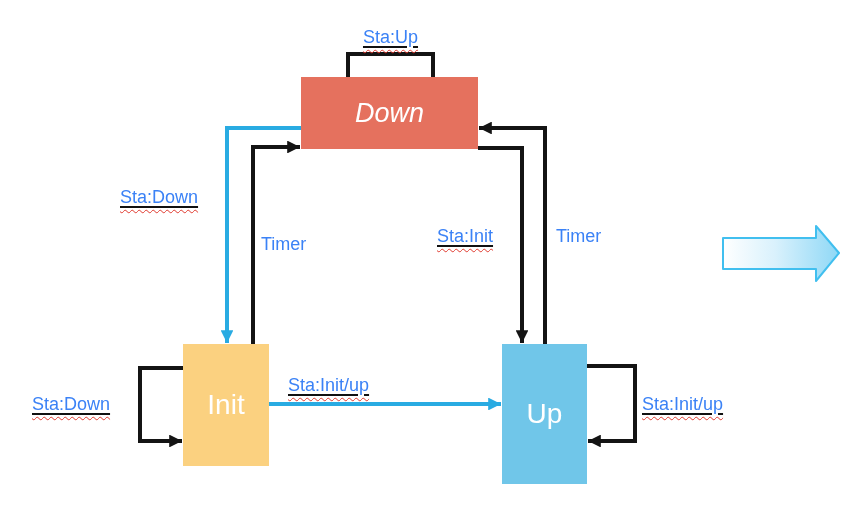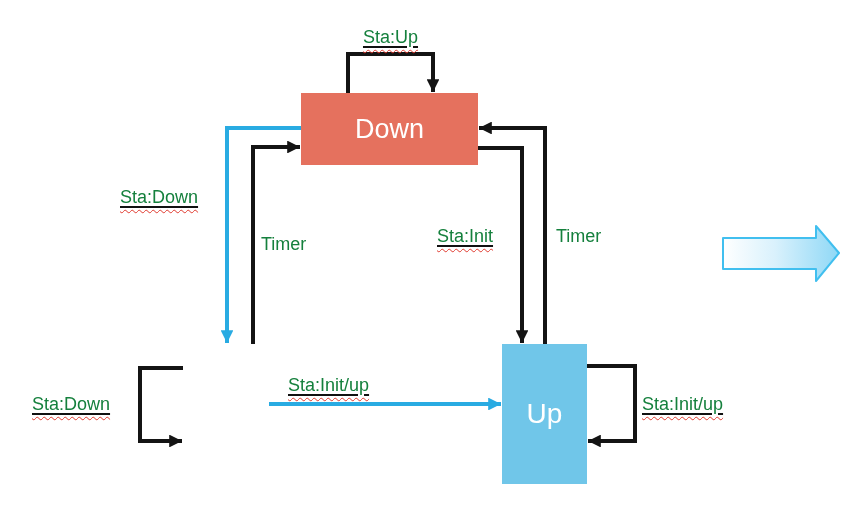--- a/index.html
+++ b/index.html
@@ -5,25 +5,25 @@
   html,body{margin:0;padding:0;background:#fff;}
   .canvas{
     position:relative;width:844px;height:516px;background:#fff;overflow:hidden;
     font-family:"Liberation Sans","DejaVu Sans",sans-serif;color:#111;
   }
   .edges{position:absolute;left:0;top:0;width:844px;height:516px;}
   .node{
     position:absolute;display:flex;align-items:center;justify-content:center;
     color:#fff;
   }
-  .node-down{left:301px;top:93px;width:177px;height:72px;background:var(--down-box,#E5715E);font-size:27px;}
+  .node-down{left:301px;top:77px;width:177px;height:72px;background:var(--down-box,#E5715E);font-size:27px;font-style:italic;}
   .node-init{left:183px;top:344px;width:86px;height:122px;background:var(--init-box,#FBD180);font-size:28px;}
   .node-up{left:502px;top:344px;width:85px;height:140px;background:var(--up-box,#70C6E9);font-size:28px;}
   .edge-label{
-    position:absolute;font-size:18px;line-height:1.2;color:#15803d;white-space:nowrap;
+    position:absolute;font-size:18px;line-height:1.2;color:#3b82f6;white-space:nowrap;
   }
   .sta{
     text-decoration-line:underline;
     text-decoration-color:#111;
     text-decoration-thickness:1.5px;
     text-underline-offset:3px;
   }
   .sta .wavy{
     text-decoration-line:underline;
     text-decoration-style:wavy;
@@ -69,20 +69,23 @@
     <polyline points="183,368 140,368 140,441 182,441" fill="none" style="stroke:var(--black-arrow,#141414)" stroke-width="4" marker-end="url(#mBlack)"></polyline>
 
     <polyline points="587,366 635,366 635,441 588,441" fill="none" style="stroke:var(--black-arrow,#141414)" stroke-width="4" marker-end="url(#mBlack)"></polyline>
 
     <polygon points="723,238 816,238 816,226 839,253 816,281 816,269 723,269" fill="url(#bigArrowGrad)" style="stroke:var(--big-arrow-border,#41BFEF)" stroke-width="2" stroke-linejoin="round"></polygon>
   </svg>
 
   <div class="node node-down">
     <span>Down</span>
   </div>
+  <div class="node node-init">
+    <span>Init</span>
+  </div>
   <div class="node node-up">
     <span>Up</span>
   </div>
 
   <div class="edge-label sta" style="left:347px;top:27px;width:87px;text-align:center;">
     <span class="wavy">Sta:Up</span>
   </div>
 
   <div class="edge-label sta" style="left:120px;top:187px;">
     <span class="wavy">Sta:Down</span>

